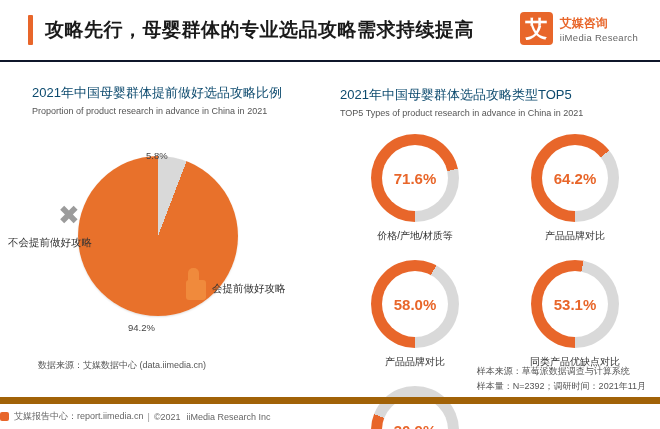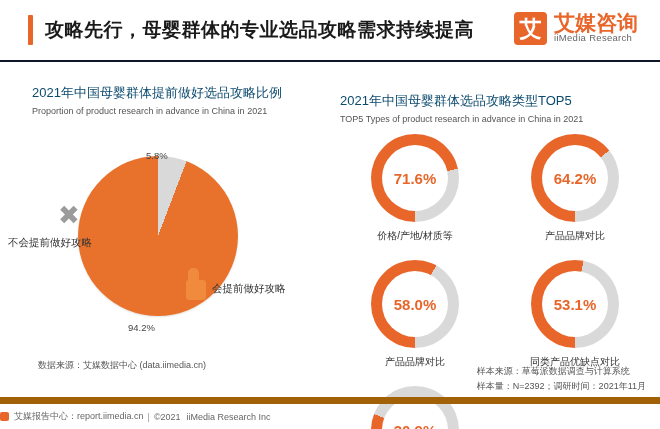--- a/index.html
+++ b/index.html
@@ -27,36 +27,36 @@
     font-size:19px;font-weight:bold;color:#1a1a1a;letter-spacing:.5px;
   }
   .brand{
     position:absolute;right:22px;top:12px;display:flex;align-items:center;
   }
   .brand-mark{
     width:33px;height:33px;background:#e8662a;border-radius:4px;
     color:#fff;font-size:22px;font-weight:bold;line-height:33px;text-align:center;
     margin-right:7px;
   }
-  .brand-text-cn{font-size:21px;font-weight:bold;color:#e8662a;line-height:18px;}
+  .brand-text-cn{font-size:12px;font-weight:bold;color:#e8662a;line-height:18px;}
   .brand-text-en{font-size:9.5px;color:#666;line-height:12px;letter-spacing:.3px;}
 
   
   .content{position:relative;height:340px;}
   .col-left{position:absolute;left:0;top:0;width:330px;height:340px;}
   .col-right{position:absolute;left:330px;top:0;width:330px;height:340px;}
 
   .sec-title{
     font-size:13px;font-weight:normal;color:#0c4a6e;margin:0;
   }
   .sec-sub{
     font-size:9px;color:#555;margin-top:4px;
   }
   .left-head{padding:22px 0 0 32px;}
-  .right-head{padding:30px 0 0 10px;}
+  .right-head{padding:24px 0 0 10px;}
 
   
   .pie-wrap{position:relative;width:330px;height:250px;}
   .pie{
     position:absolute;left:78px;top:40px;width:160px;height:160px;border-radius:50%;
     background:conic-gradient(from 0deg,#ffffff 0deg 20.9deg,#e8712b 20.9deg 360deg);
     box-shadow:0 1px 2px rgba(0,0,0,.12);
   }
   .pie-slice-small{
     position:absolute;left:78px;top:40px;width:160px;height:160px;border-radius:50%;

